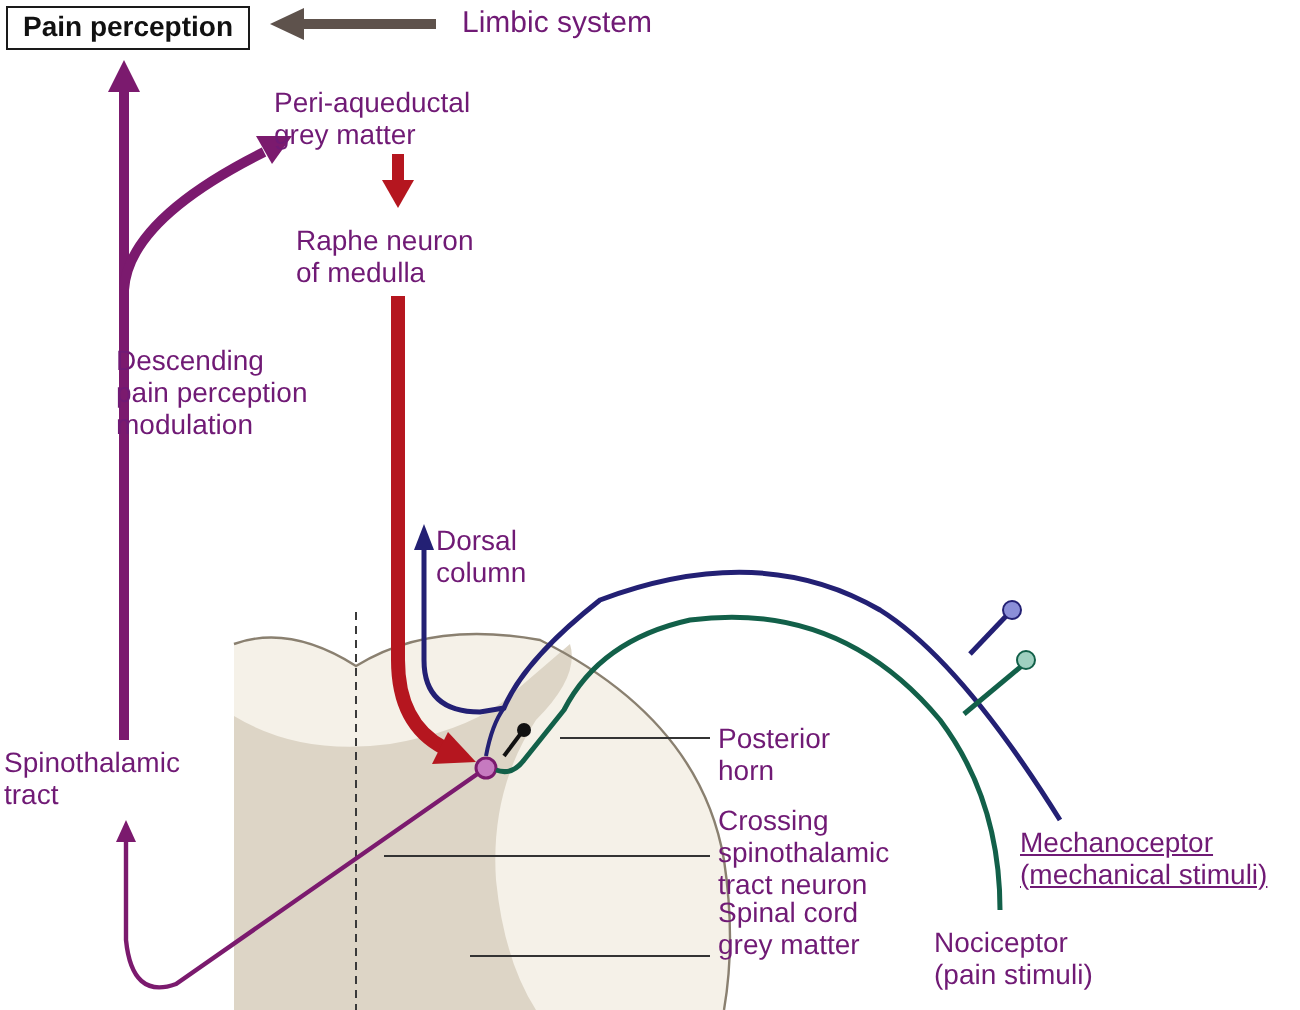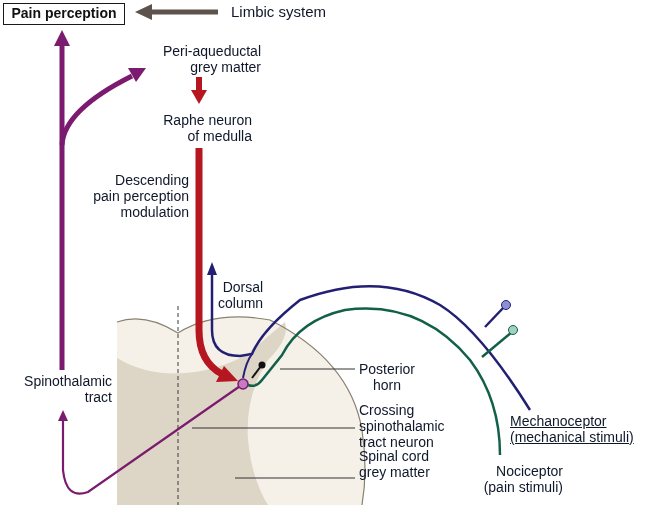--- a/index.html
+++ b/index.html
@@ -1,20 +1,20 @@
 <!DOCTYPE html>
 <html><head>
   <meta charset="utf-8">
   <style>
     html, body { margin: 0; padding: 0; background: #ffffff; }
     body { width: 650px; height: 505px; position: relative; overflow: hidden; font-family: "Liberation Sans", sans-serif; }
     svg { position: absolute; left: 0; top: 0; }
-    .lbl { position: absolute; font-family: "Liberation Sans", sans-serif; font-size: 14px; line-height: 16px; color: #0f172a; white-space: pre; }
-    .ctr { text-align: right; }
-    .rgt { text-align: right; }
+    .lbl { position: absolute; font-family: "Liberation Sans", sans-serif; font-size: 14px; line-height: 16px; color: #701a75; white-space: pre; }
+    .ctr { text-align: left; }
+    .rgt { }
     .title-box { position: absolute; left: 3px; top: 3px; width: 122px; height: 22px; border: 1.5px solid #1a1a1a; background: #fff; box-sizing: border-box; font-weight: bold; font-size: 14px; line-height: 19px; text-align: center; color: #111; }
   </style>
 </head>
 <body>
 
 <svg width="650" height="505" viewBox="0 0 650 505">
   <defs>
     <marker id="mPurple" viewBox="0 0 10 10" refX="5" refY="5" markerWidth="4" markerHeight="4" orient="auto-start-reverse">
         <path d="M0,0 L10,5 L0,10 z" fill="#7b1a6e"></path>
       </marker>
@@ -86,25 +86,25 @@
 
 <div class="title-box">Pain perception</div>
 <div class="lbl" style="left:231px; top:4px; font-size:15px;">Limbic system</div>
 <div class="lbl ctr" style="left:137px; top:43px; width:124px;">Peri-aqueductal
 grey matter</div>
 <div class="lbl ctr" style="left:148px; top:112px; width:104px;">Raphe neuron
 of medulla</div>
 <div class="lbl rgt" style="left:58px; top:172px; width:131px;">Descending
 pain perception
 modulation</div>
-<div class="lbl" style="left:218px; top:279px;text-align:right;">Dorsal
+<div class="lbl" style="left:218px; top:262px;">Dorsal
 column</div>
 <div class="lbl ctr" style="left:2px; top:373px; width:110px;">Spinothalamic
 tract</div>
-<div class="lbl" style="left:359px; top:361px;text-align:center;">Posterior
+<div class="lbl" style="left:359px; top:361px;">Posterior
 horn</div>
 <div class="lbl" style="left:359px; top:402px;">Crossing
 spinothalamic
 tract neuron</div>
 <div class="lbl" style="left:359px; top:448px;">Spinal cord
 grey matter</div>
 <div class="lbl" style="left:510px; top:413px;text-decoration:underline;">Mechanoceptor
 (mechanical stimuli)</div>
 <div class="lbl ctr" style="left:467px; top:463px; width:96px;">Nociceptor
 (pain stimuli)</div>

